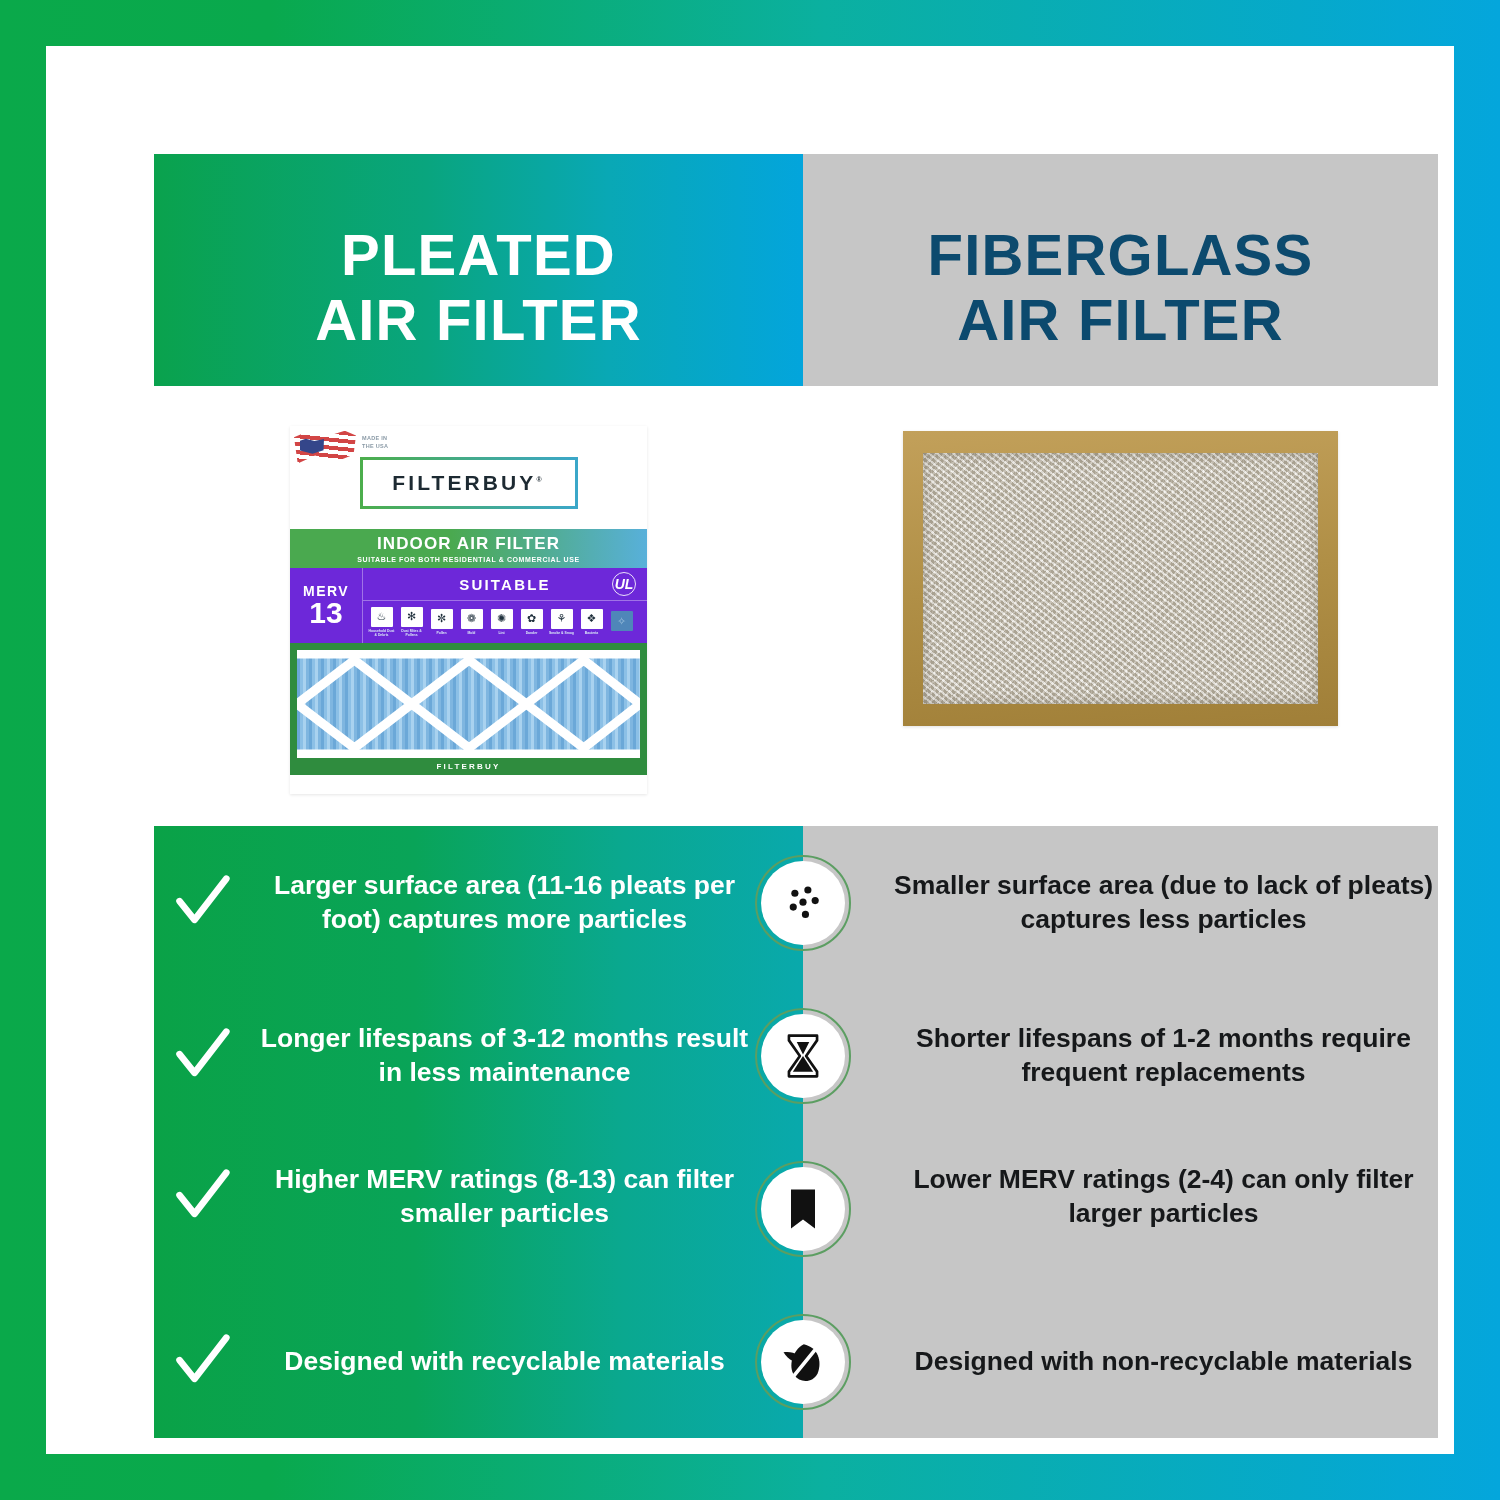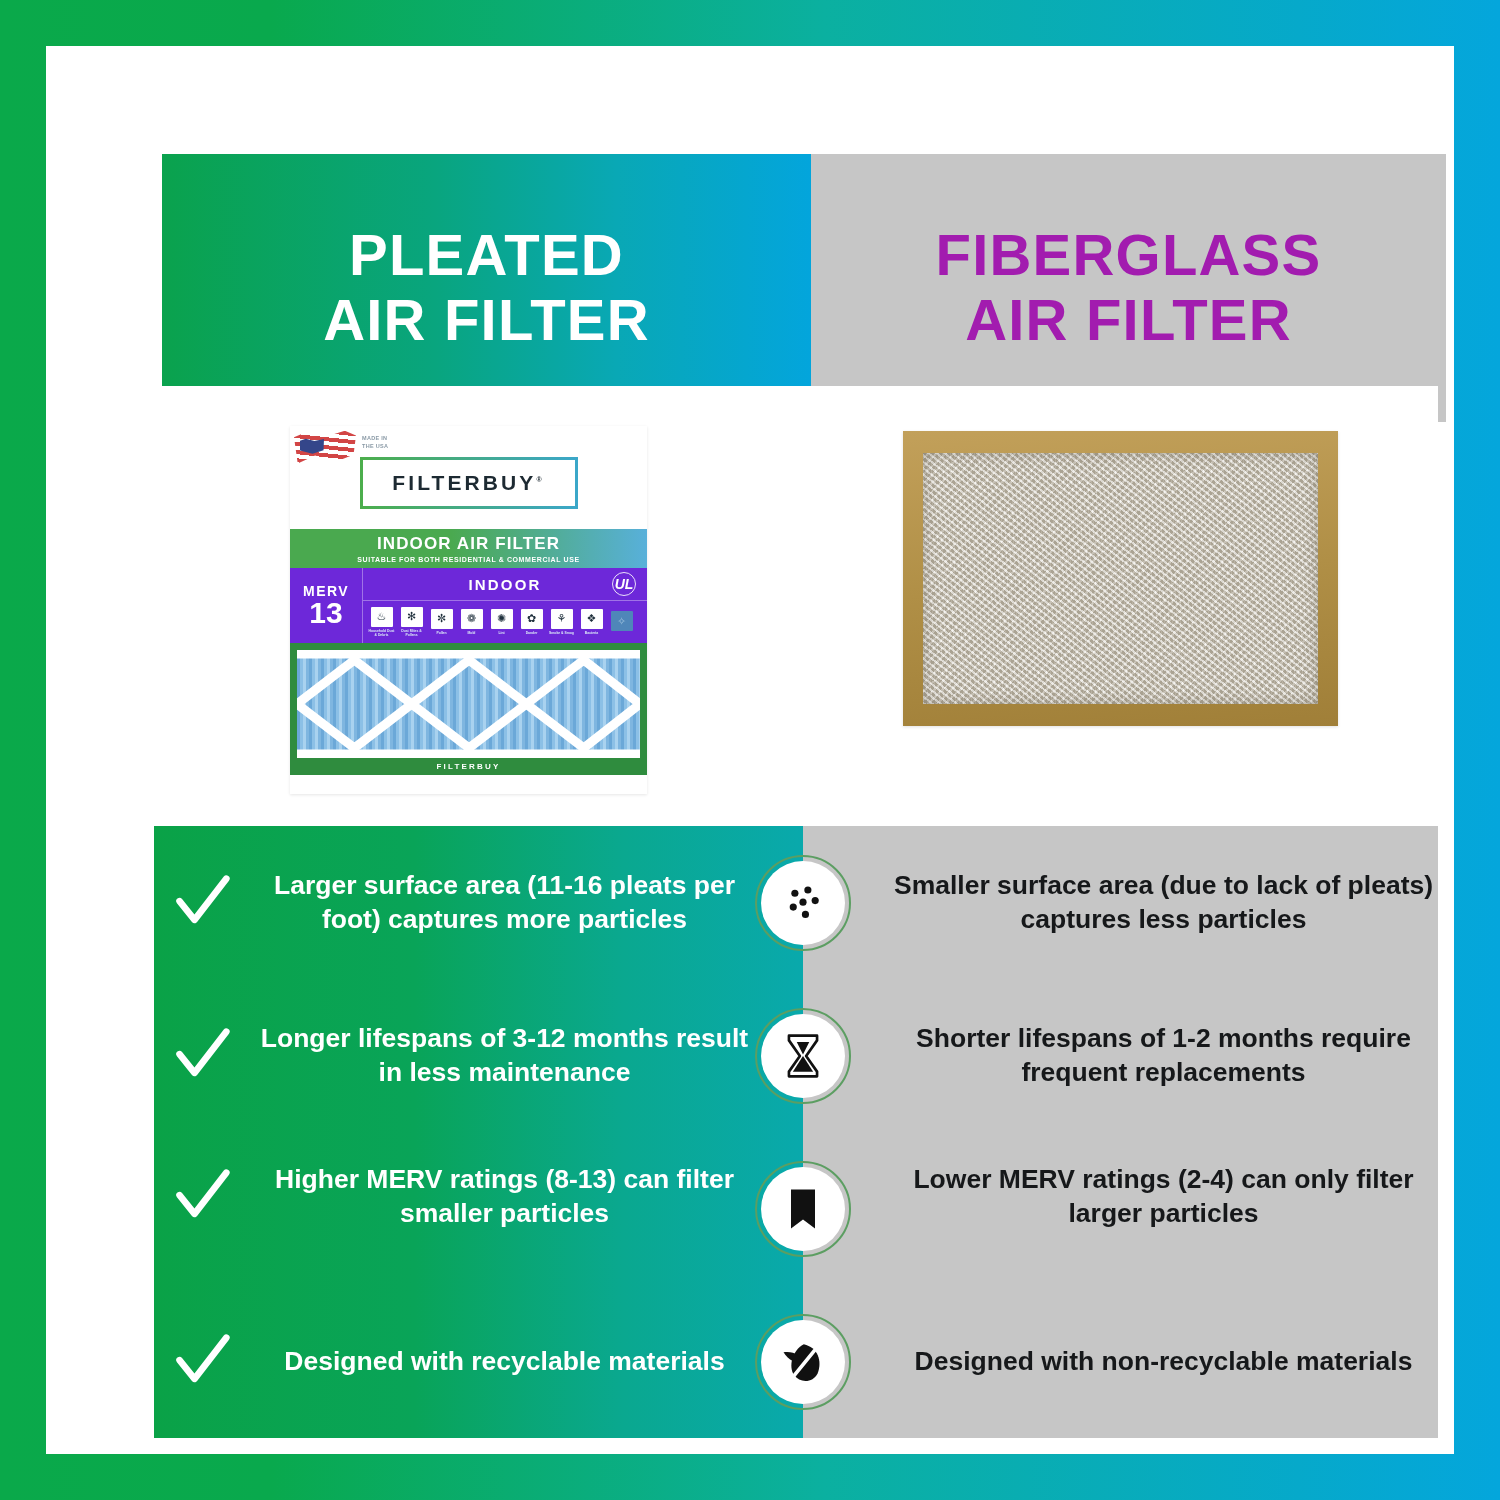--- a/index.html
+++ b/index.html
@@ -18,21 +18,21 @@
   #whitemat{
     position:absolute;left:46px;top:46px;width:1408px;height:1408px;
     background:#ffffff;
   }
   #canvas{
     position:absolute;left:108px;top:108px;width:1284px;height:1284px;
   }
 
   
   #header{
-    position:absolute;left:8px;top:0;width:1284px;height:268px;
+    position:absolute;left:0;top:0;width:1284px;height:268px;
     display:flex;
   }
   .head-left{
     width:649px;height:100%;
     background:linear-gradient(90deg,#0aa24d 0%,#09a57e 42%,#09a8b5 70%,#03a5dc 100%);
     display:flex;align-items:center;justify-content:center;
   }
   .head-right{
     width:635px;height:100%;
     background:#c6c6c6;
@@ -40,21 +40,21 @@
   }
   .head-title{
     font-weight:bold;
     font-size:58px;
     line-height:1.12;
     letter-spacing:1.2px;
     text-align:center;
     text-transform:uppercase;
   }
   .head-left .head-title{color:#ffffff;}
-  .head-right .head-title{color:#a21caf;}
+  .head-right .head-title{color:#0c4a6e;}
 
   
   #products{
     position:absolute;left:0;top:232px;width:1284px;height:440px;
     background:#ffffff;
   }
   .prod-cell{position:absolute;top:0;height:440px;}
   #prod-left{left:0;width:649px;}
   #prod-right{left:649px;width:635px;}
 
@@ -273,21 +273,21 @@
               <div class="g2">SUITABLE FOR BOTH RESIDENTIAL &amp; COMMERCIAL USE</div>
             </div>
 
             <div class="box-blue">
               <div class="merv-col">
                 <div class="m1">MERV</div>
                 <div class="m2">13</div>
               </div>
               <div class="blue-main">
                 <div class="opt-row">
-                  <div class="o1">INDOOR</div>
+                  <div class="o1">SUITABLE</div>
                   <div class="ul-badge">
                     <div class="ul-circle">UL</div>
                   </div>
                 </div>
                 <div class="icon-row" id="capture-icons">
                     <div class="ic">
                       <div class="ic-sq">♨</div>
                       <div class="ic-lb">Household
 Dust &amp; Debris</div>
                     </div>

